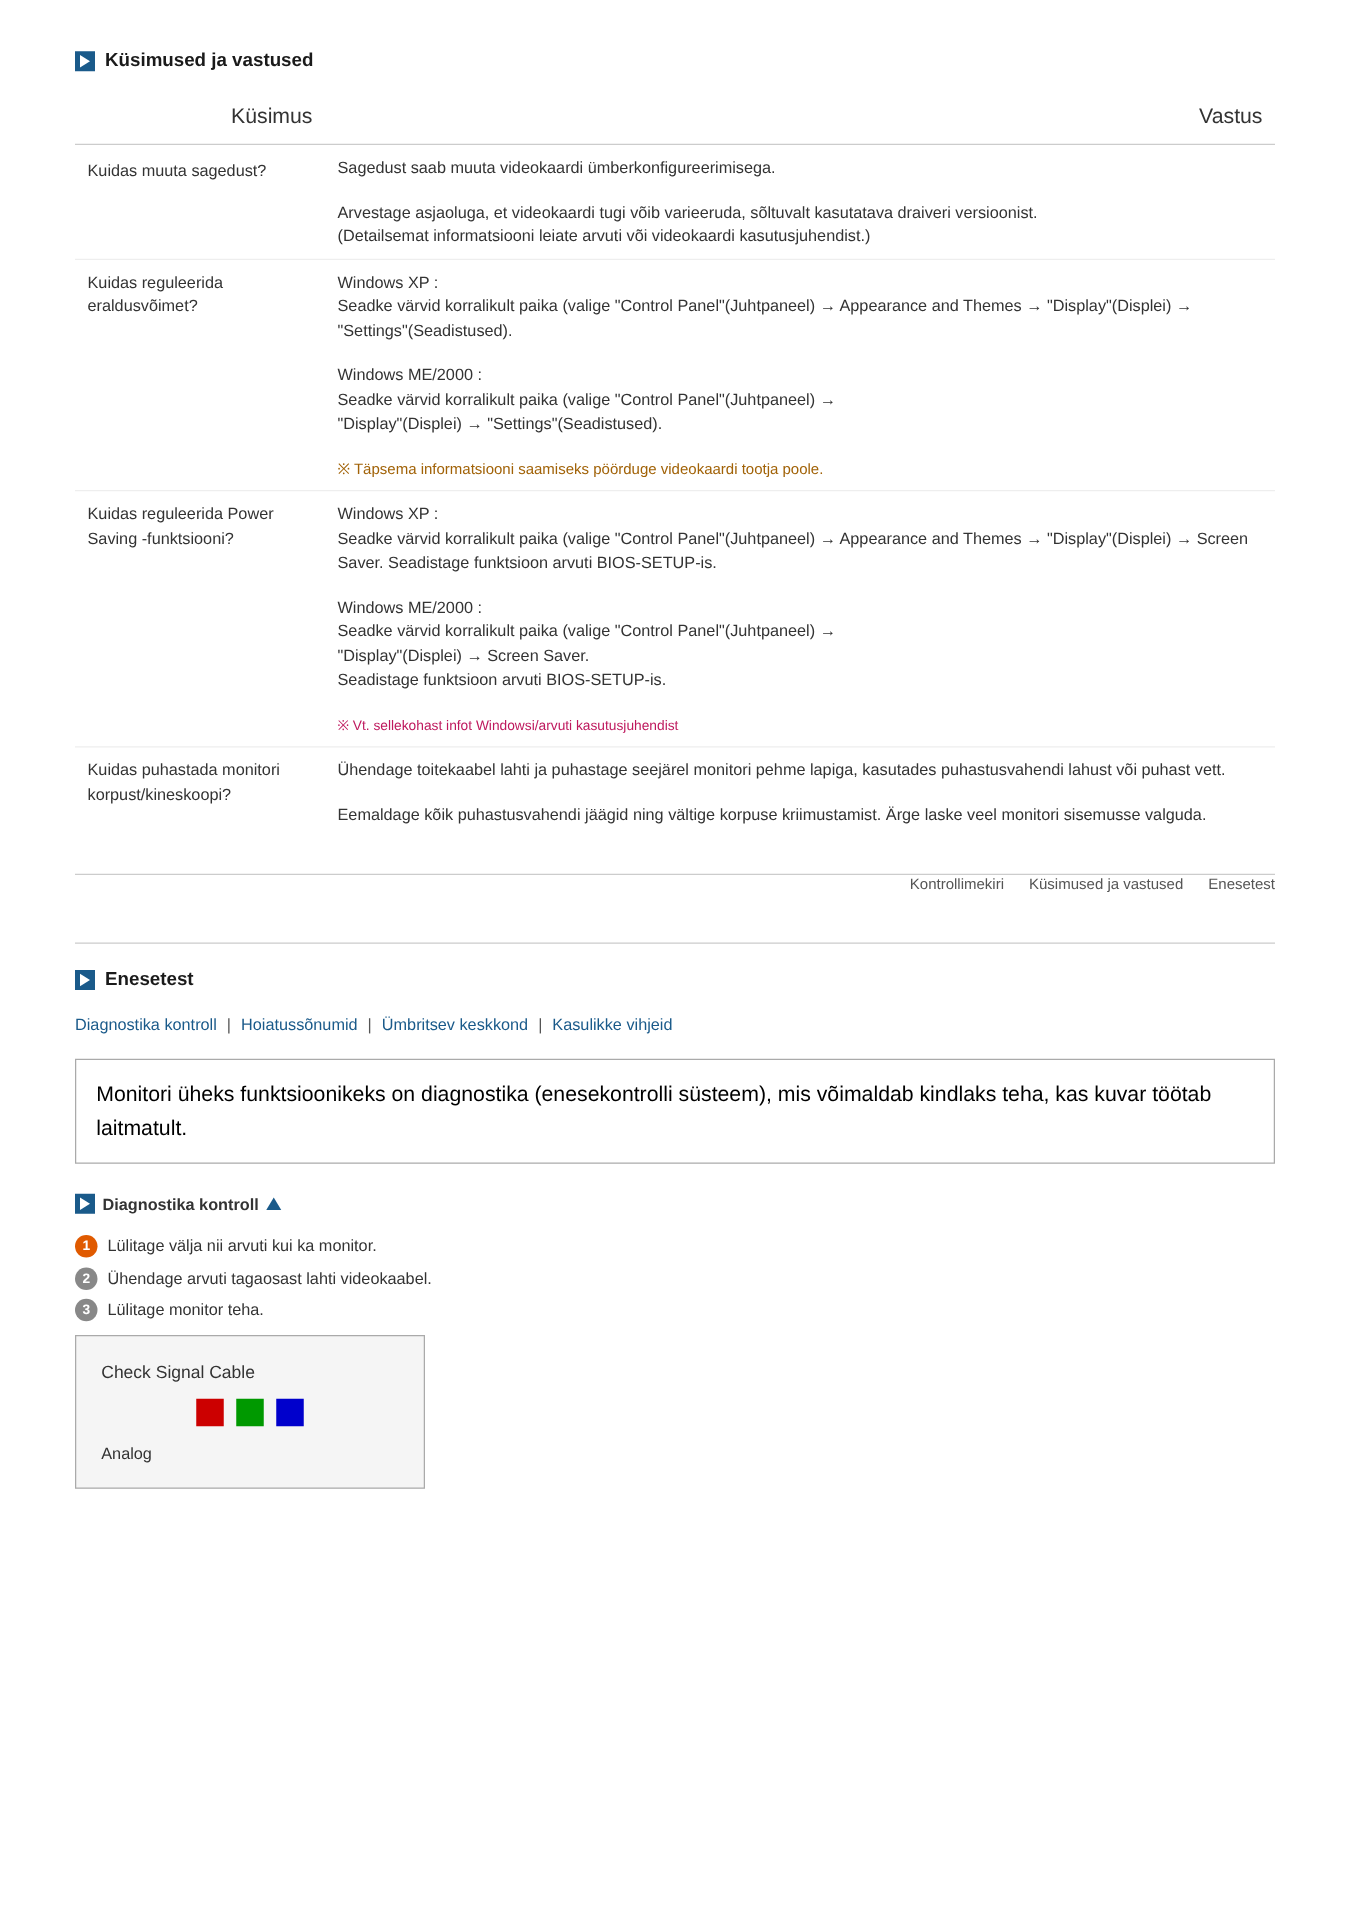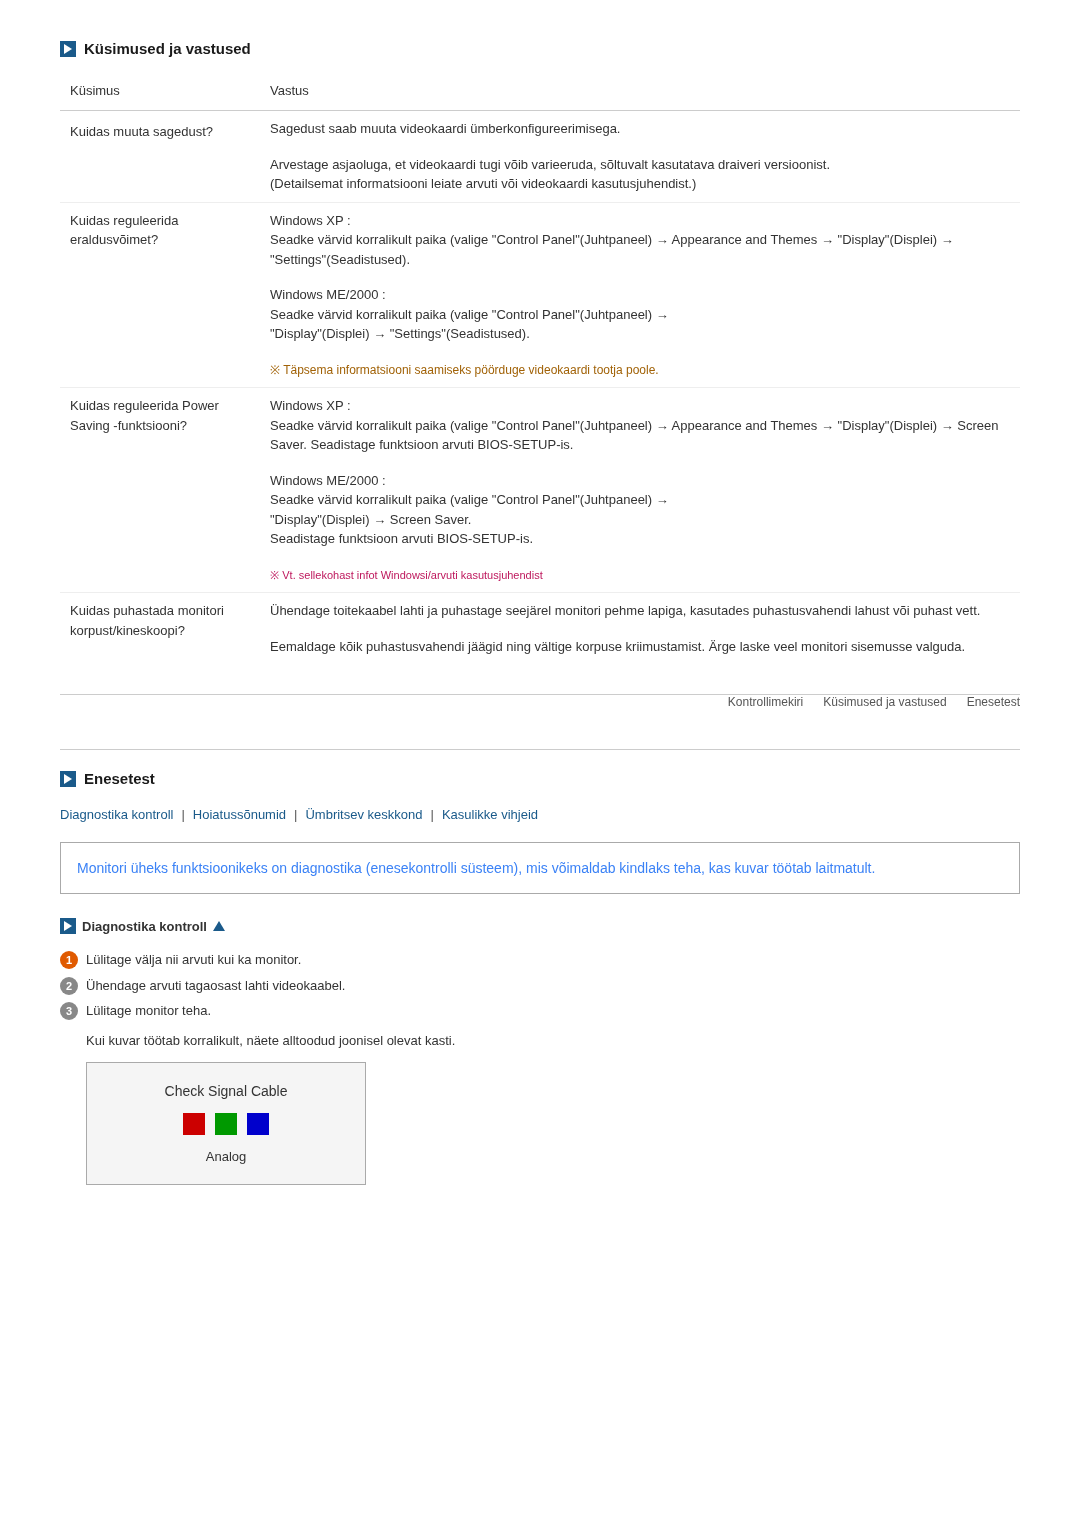--- a/index.html
+++ b/index.html
@@ -42,24 +42,24 @@
     }
 
     
     .qa-table {
       width: 100%;
       border-collapse: collapse;
       margin-bottom: 30px;
     }
     .qa-table th {
       font-weight: normal;
-      font-size: 13px;
+      font-size: 17px;
       color: #333;
       padding: 6px 10px 12px 10px;
-      text-align: left;
+      text-align: right;
       border-bottom: 1px solid #ccc;
     }
     .qa-table th.col-question {
       width: 200px;
     }
     .qa-table th.col-answer {
       width: auto;
     }
     .qa-table td {
       vertical-align: top;
@@ -112,23 +112,23 @@
     .selftest-separator {
       margin: 0 8px;
       color: #555;
     }
 
     
     .info-box {
       border: 1px solid #aaa;
       padding: 14px 16px;
       margin-bottom: 24px;
-      font-size: 14px;
+      font-size: 17px;
       line-height: 1.6;
-      color: #3b82f6;
+      color: #000000;
     }
 
     
     .diag-header {
       display: flex;
       align-items: center;
       gap: 6px;
       margin-bottom: 16px;
     }
     .diag-title {
@@ -180,23 +180,22 @@
       color: #333;
       margin-left: 26px;
       margin-bottom: 12px;
       line-height: 1.5;
     }
 
     
     .signal-box {
       border: 1px solid #aaa;
       width: 280px;
-      margin-left: 26px;
       padding: 20px;
-      text-align: center;
+      text-align: left;
       background: #f5f5f5;
     }
     .signal-title {
       font-size: 14px;
       color: #333;
       margin-bottom: 14px;
     }
     .signal-squares {
       display: flex;
       justify-content: center;
@@ -318,21 +317,20 @@
       <li class="step-item">
         <div class="step-number step-2">2</div>
         <span>Ühendage arvuti tagaosast lahti videokaabel.</span>
       </li>
       <li class="step-item">
         <div class="step-number step-3">3</div>
         <span>Lülitage monitor teha.</span>
       </li>
     </ul>
 
-  <div class="step-note">Kui kuvar töötab korralikult, näete alltoodud joonisel olevat kasti.</div>
 
   <div class="signal-box">
     <div class="signal-title">Check Signal Cable</div>
     <div class="signal-squares">
       <div class="signal-square sq-red"></div>
       <div class="signal-square sq-green"></div>
       <div class="signal-square sq-blue"></div>
     </div>
     <div class="signal-analog">Analog</div>
   </div>

